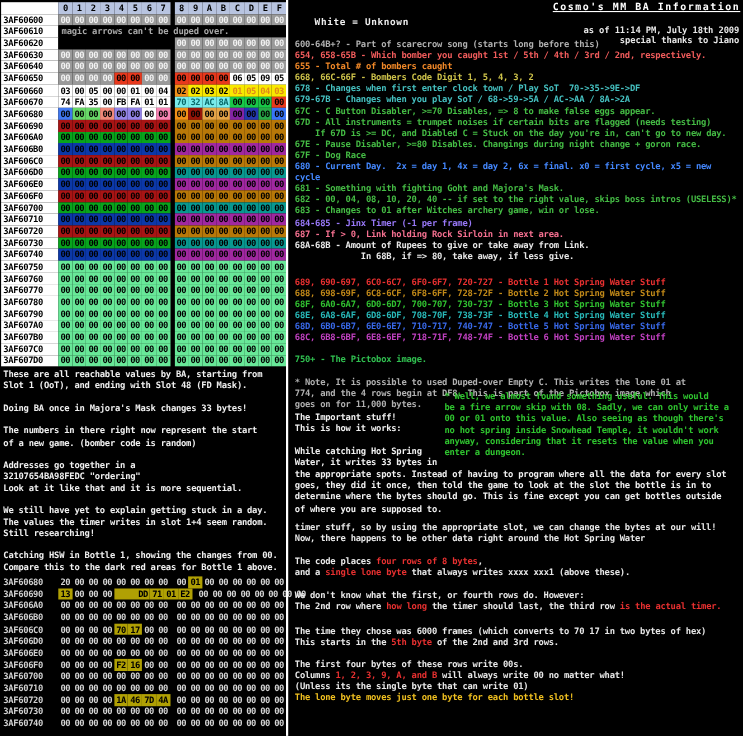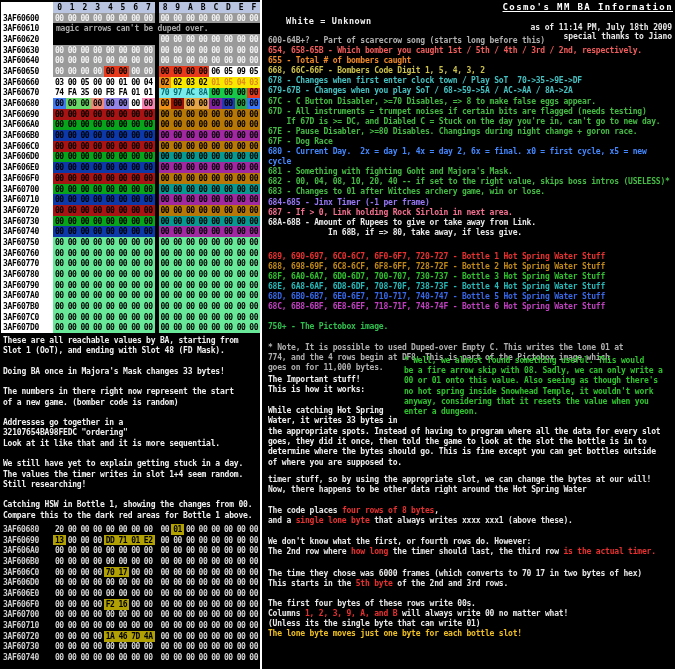--- a/index.html
+++ b/index.html
@@ -188,21 +188,21 @@
       <span class="haddr">3AF60670</span>
       <span class="cell" style="background: rgb(255, 255, 255); color: rgb(0, 0, 0);">74</span>
       <span class="cell" style="background: rgb(255, 255, 255); color: rgb(0, 0, 0);">FA</span>
       <span class="cell" style="background: rgb(255, 255, 255); color: rgb(0, 0, 0);">35</span>
       <span class="cell" style="background: rgb(255, 255, 255); color: rgb(0, 0, 0);">00</span>
       <span class="cell" style="background: rgb(255, 255, 255); color: rgb(0, 0, 0);">FB</span>
       <span class="cell" style="background: rgb(255, 255, 255); color: rgb(0, 0, 0);">FA</span>
       <span class="cell" style="background: rgb(255, 255, 255); color: rgb(0, 0, 0);">01</span>
       <span class="cell" style="background: rgb(255, 255, 255); color: rgb(0, 0, 0);">01</span>
       <span class="cell gap" style="background: rgb(120, 236, 236); color: rgb(10, 106, 106);">70</span>
-      <span class="cell" style="background: rgb(120, 236, 236); color: rgb(10, 106, 106);">97</span>
+      <span class="cell" style="background: rgb(120, 236, 236); color: rgb(10, 106, 106);">32</span>
       <span class="cell" style="background: rgb(120, 236, 236); color: rgb(10, 106, 106);">AC</span>
       <span class="cell" style="background: rgb(120, 236, 236); color: rgb(10, 106, 106);">8A</span>
       <span class="cell" style="background: rgb(24, 200, 72); color: rgb(0, 0, 0);">00</span>
       <span class="cell" style="background: rgb(24, 200, 72); color: rgb(0, 0, 0);">00</span>
       <span class="cell" style="background: rgb(24, 200, 72); color: rgb(0, 0, 0);">00</span>
       <span class="cell" style="background: rgb(232, 56, 28); color: rgb(0, 0, 0);">00</span>
     </div>
     <div class="hexrow">
       <span class="haddr">3AF60680</span>
       <span class="cell" style="background: rgb(64, 120, 240); color: rgb(0, 0, 0);">00</span>
@@ -658,21 +658,21 @@
       <span class="cell" style="color: rgb(212, 212, 212);">00</span>
       <span class="cell" style="color: rgb(212, 212, 212);">00</span>
       <span class="cell" style="color: rgb(212, 212, 212);">00</span>
     </div>
     <div class="hexrow">
       <span class="haddr dark">3AF60690</span>
       <span class="cell" style="background: rgb(176, 160, 4); color: rgb(0, 0, 0);">13</span>
       <span class="cell" style="color: rgb(212, 212, 212);">00</span>
       <span class="cell" style="color: rgb(212, 212, 212);">00</span>
       <span class="cell" style="color: rgb(212, 212, 212);">00</span>
-      <span class="cell" style="background: rgb(176, 160, 4); color: rgb(0, 0, 0);">DD</span>
+      <span class="cell" style="background: rgb(176, 160, 4); color: rgb(0, 0, 0); padding-left: 20px;">DD</span>
       <span class="cell" style="background: rgb(176, 160, 4); color: rgb(0, 0, 0);">71</span>
       <span class="cell" style="background: rgb(176, 160, 4); color: rgb(0, 0, 0);">01</span>
       <span class="cell" style="background: rgb(176, 160, 4); color: rgb(0, 0, 0);">E2</span>
       <span class="cell gap" style="color: rgb(212, 212, 212);">00</span>
       <span class="cell" style="color: rgb(212, 212, 212);">00</span>
       <span class="cell" style="color: rgb(212, 212, 212);">00</span>
       <span class="cell" style="color: rgb(212, 212, 212);">00</span>
       <span class="cell" style="color: rgb(212, 212, 212);">00</span>
       <span class="cell" style="color: rgb(212, 212, 212);">00</span>
       <span class="cell" style="color: rgb(212, 212, 212);">00</span>

